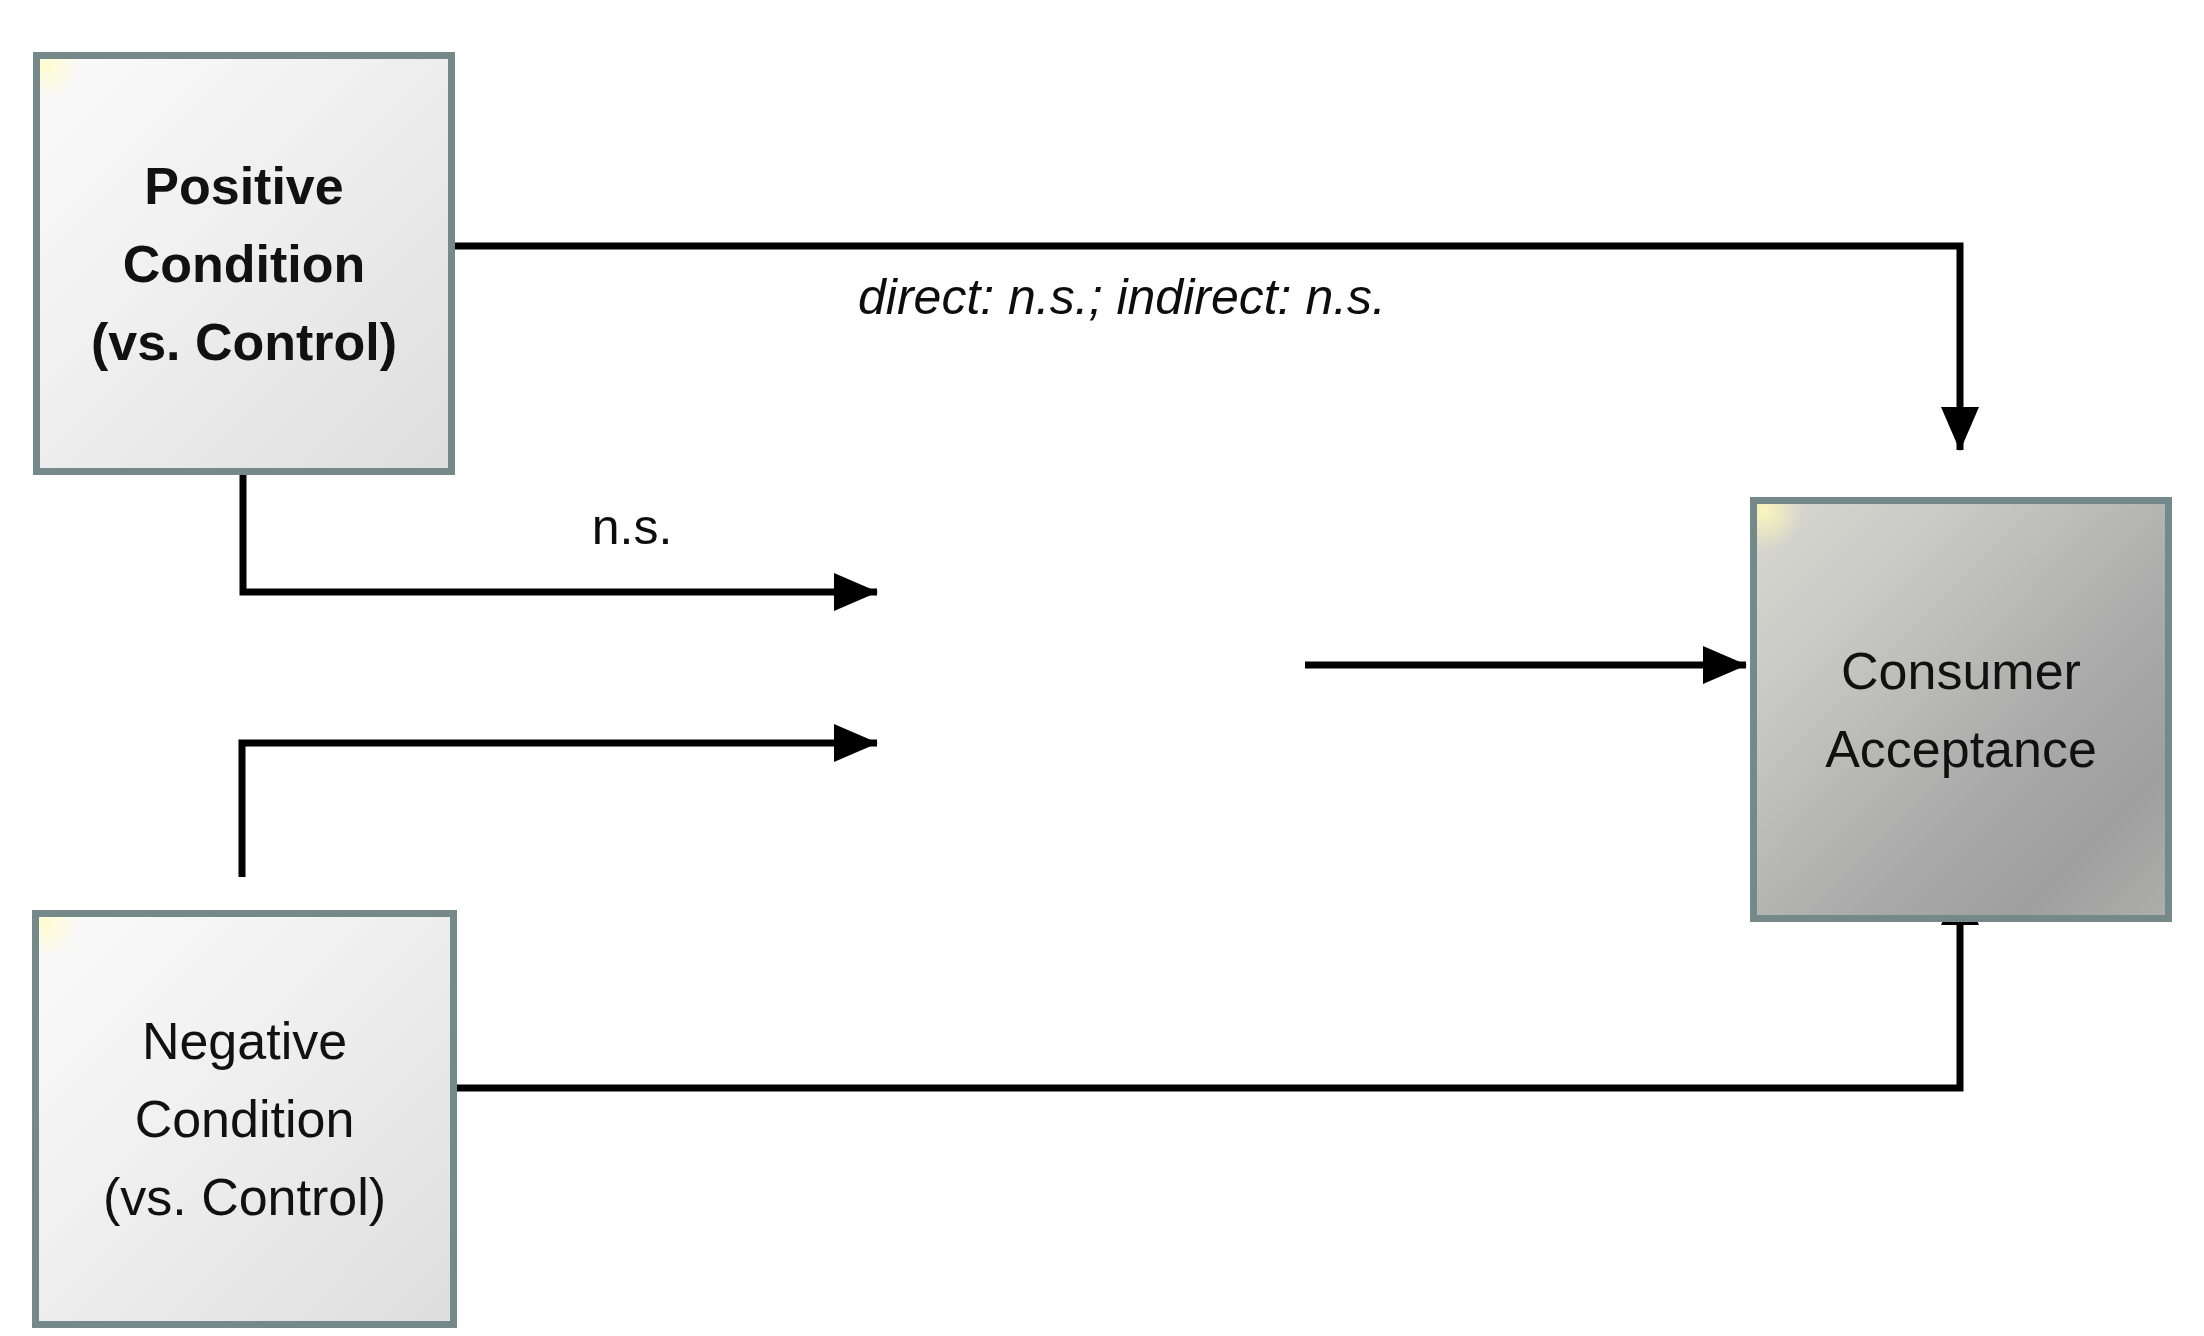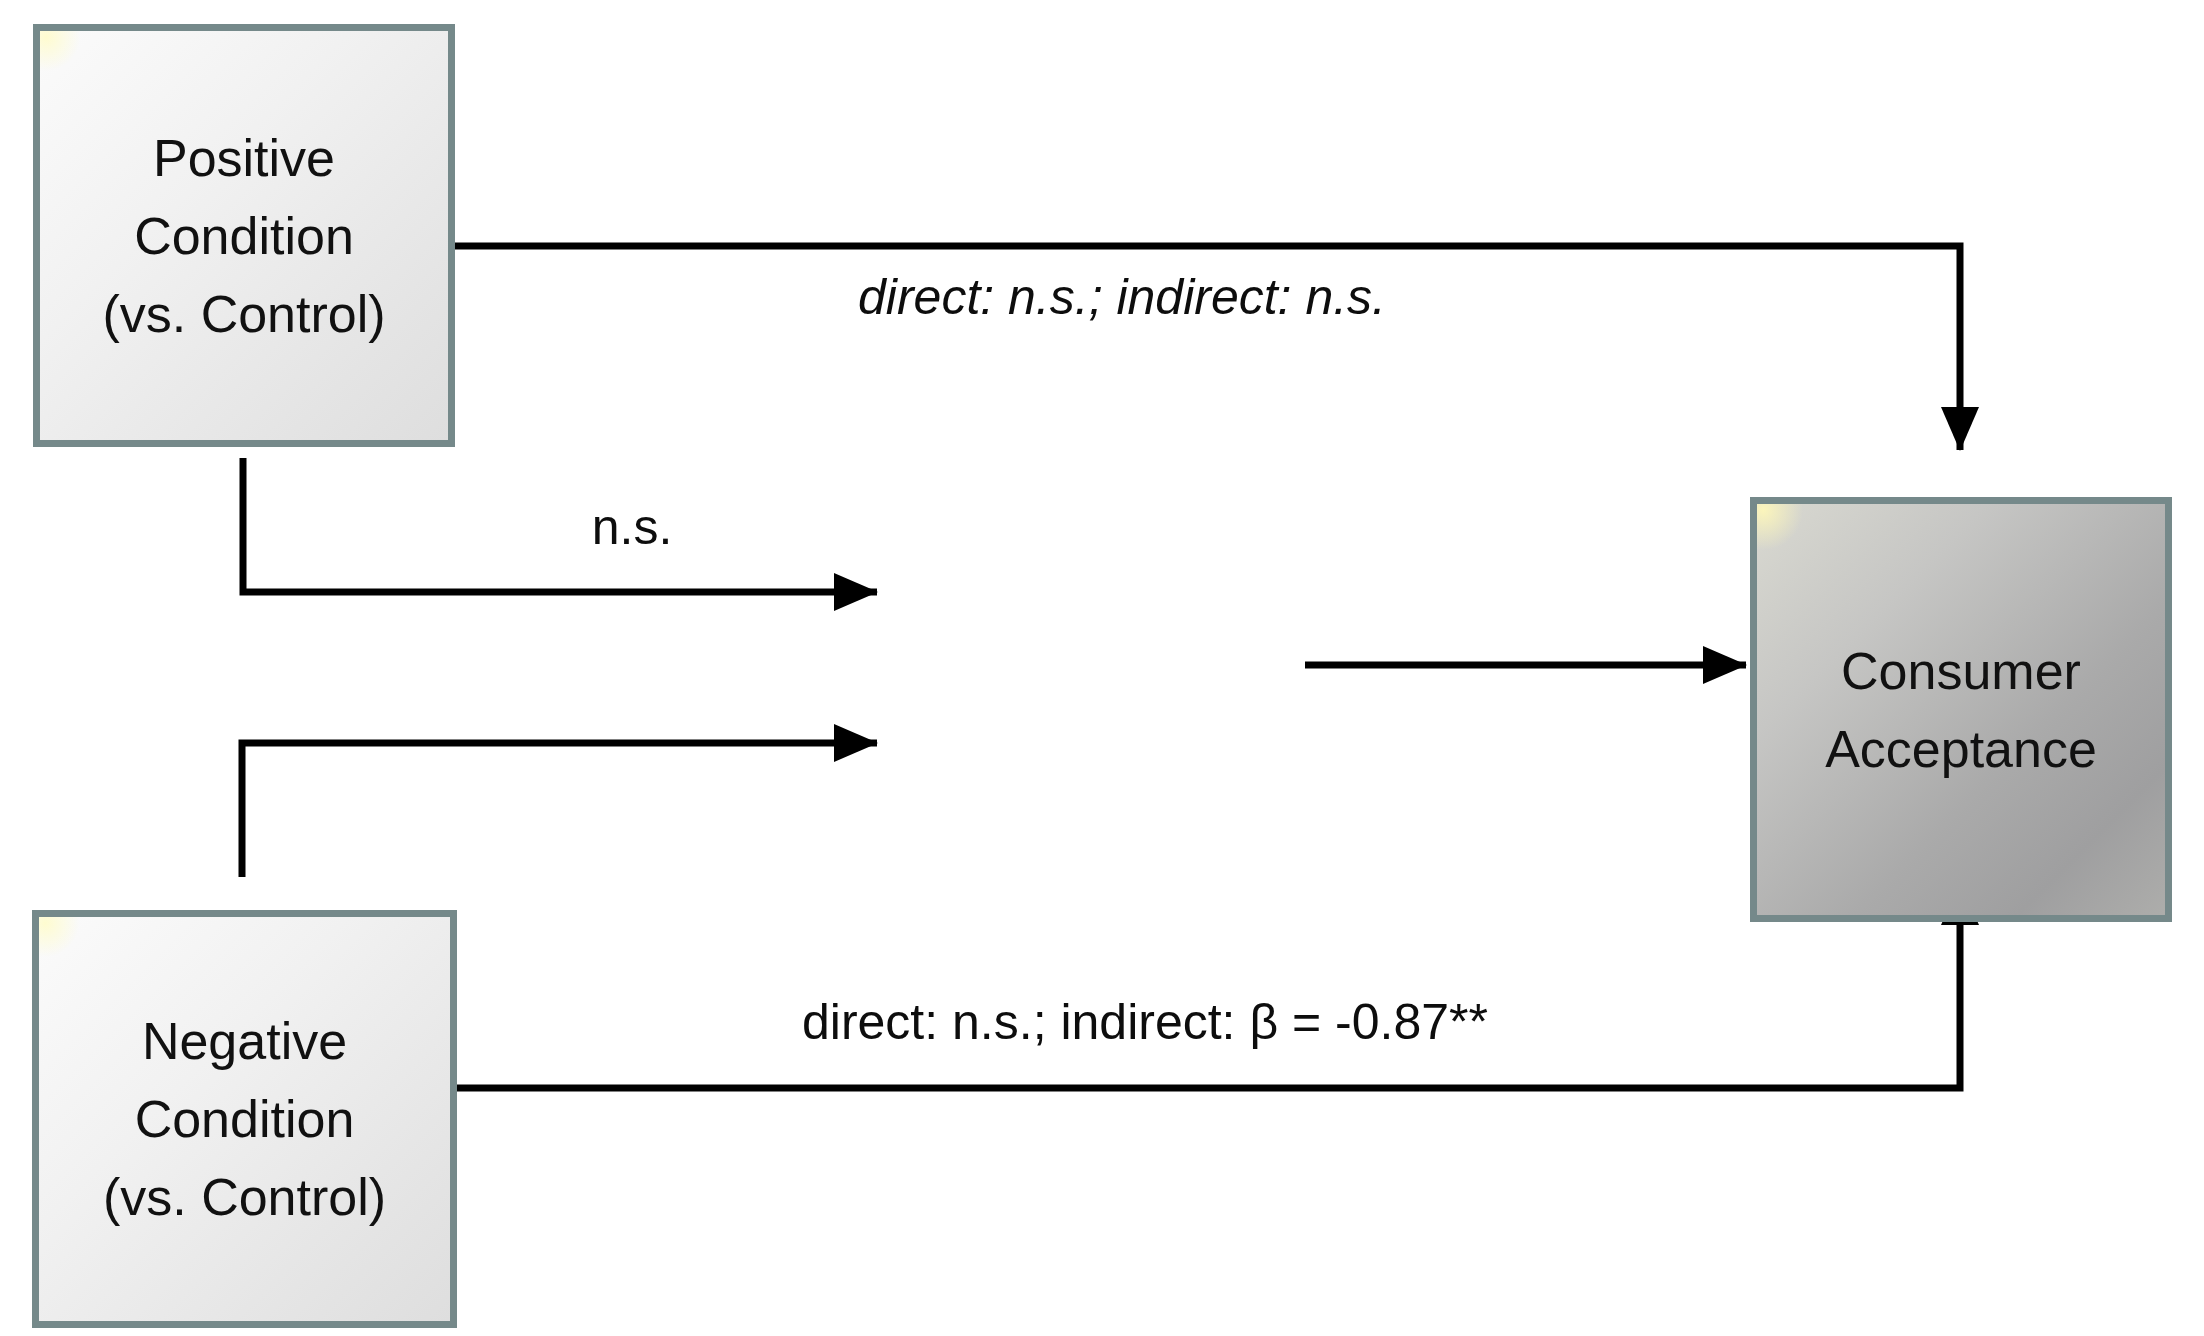--- a/index.html
+++ b/index.html
@@ -44,21 +44,21 @@
   .node-mediator {
     background:
       linear-gradient(135deg, #fdfdfd 0%, #ededed 32%, #e2e2e2 75%, #dcdcdc 100%);
   }
   .node-dark {
     background:
       radial-gradient(circle at 1.5% 1.5%, rgba(255,248,185,0.9) 0%, rgba(255,248,185,0) 7%),
       linear-gradient(135deg, #d9d9d1 0%, #c6c6c4 28%, #aaaaaa 62%, #9f9fa0 82%, #adadab 100%);
     margin-top: 44px;
   }
-  #node-positive  { left: 33px;   top: 24px;  width: 422px; height: 423px; }
+  #node-positive  { left: 33px;   top: 52px;  width: 422px; height: 423px; font-weight: bold; }
   #node-negative  { left: 32px;   top: 910px; width: 425px; height: 418px; }
   #node-attitudes { left: 882px;  top: 455px; width: 423px; height: 420px; }
   #node-consumer  { left: 1750px; top: 453px; width: 422px; height: 425px; }
   .edge-label {
     position: absolute;
     transform: translate(-50%, -50%);
     font-size: 50px;
     white-space: nowrap;
     color: #0d0d0d;
   }
@@ -103,15 +103,14 @@
     <span>Consumer
 Acceptance</span>
   </div>
 
   <div id="label-positive-direct" class="edge-label">direct: n.s.; indirect: n.s.</div>
 
   <div id="label-positive-attitudes" class="edge-label">n.s.</div>
 
 
 
-  <div id="label-negative-direct" class="edge-label">direct: n.s.; indirect: β = -0.87**</div>
 
 </div>
 
 </body></html>

